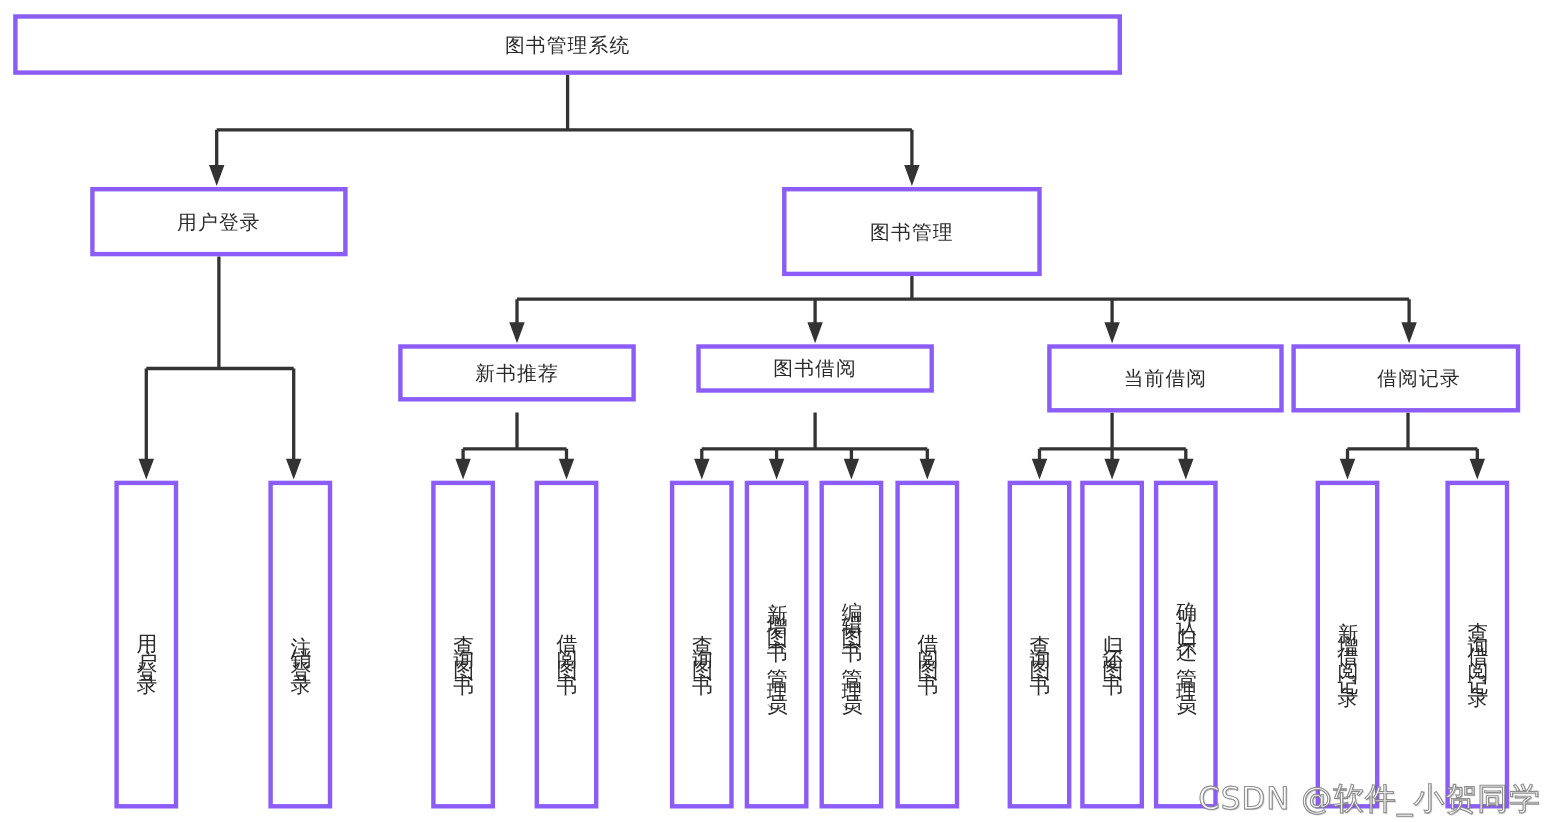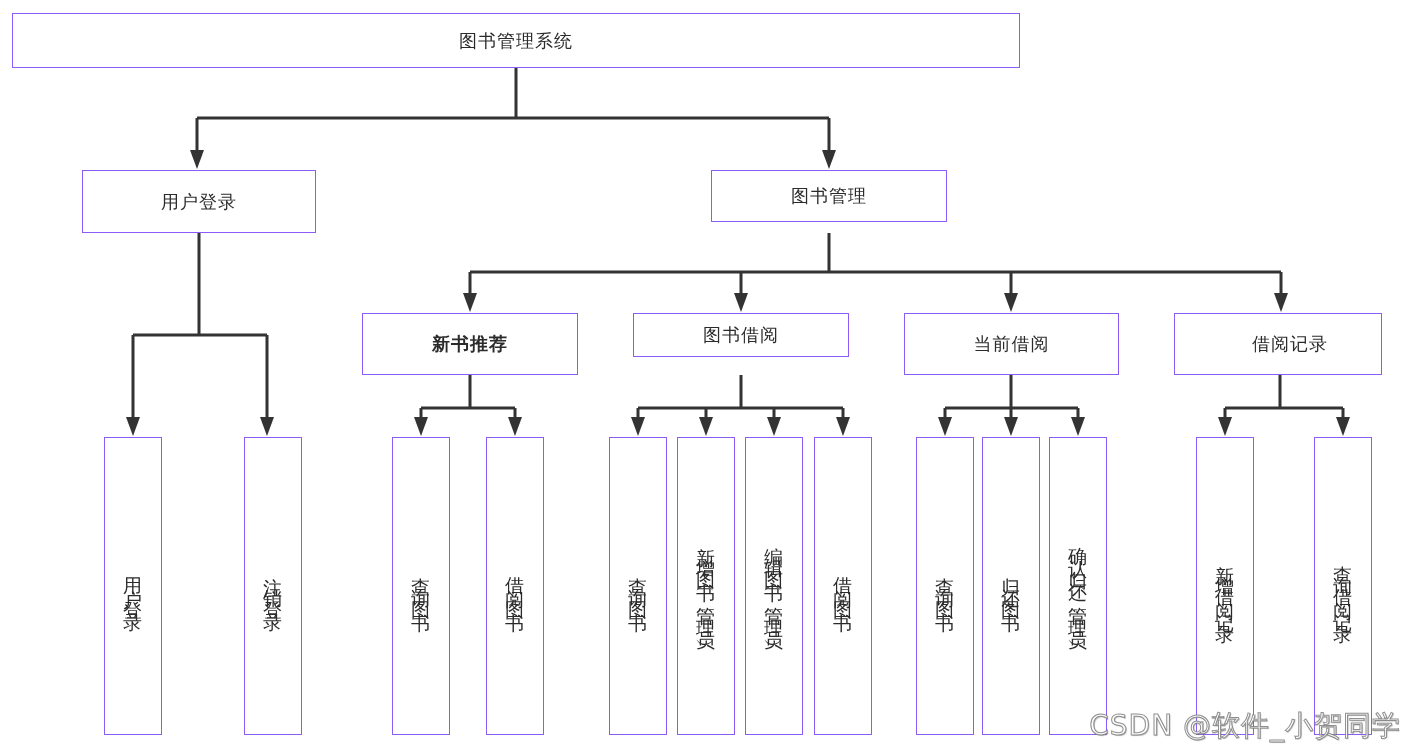--- a/index.html
+++ b/index.html
@@ -17,21 +17,21 @@
   }
   #wires {
     position: absolute;
     left: 0; top: 0;
     width: 1405px; height: 747px;
   }
   .box {
     position: absolute;
     box-sizing: border-box;
     background: #ffffff;
-    border: 1px solid #8b5cf6;
+    border: 4px solid #8b5cf6;
     display: flex;
     align-items: center;
     justify-content: center;
     color: #2b2b2b;
     font-size: 18px;
     letter-spacing: 1px;
     text-align: center;
   }
   .hnode { z-index: 2; }
   .vnode {
@@ -106,31 +106,31 @@
     </g>
   </svg>
 
   <div class="box hnode" style="left:12px; top:13px; width:1008px; height:55px;">
     <span>图书管理系统</span>
   </div>
 
   <div class="box hnode" style="left:82px; top:170px; width:234px; height:63px;">
     <span>用户登录</span>
   </div>
-  <div class="box hnode" style="left:711px; top:170px; width:236px; height:52px;">
+  <div class="box hnode" style="left:711px; top:170px; width:236px; height:81px;">
     <span>图书管理</span>
   </div>
 
-  <div class="box hnode" style="left:362px; top:313px; width:216px; height:62px;font-weight:bold;">
+  <div class="box hnode" style="left:362px; top:313px; width:216px; height:52px;">
     <span>新书推荐</span>
   </div>
   <div class="box hnode" style="left:633px; top:313px; width:216px; height:44px;">
     <span>图书借阅</span>
   </div>
-  <div class="box hnode" style="left:904px; top:313px; width:215px; height:62px;">
+  <div class="box hnode" style="left:952px; top:313px; width:215px; height:62px;">
     <span>当前借阅</span>
   </div>
   <div class="box hnode" style="left:1174px; top:313px; width:208px; height:62px;padding-left:24px;">
     <span>借阅记录</span>
   </div>
 
   <div class="box vnode" style="left:104px;">
     <span class="vlabel">用户登录</span>
   </div>
   <div class="box vnode" style="left:244px;">

